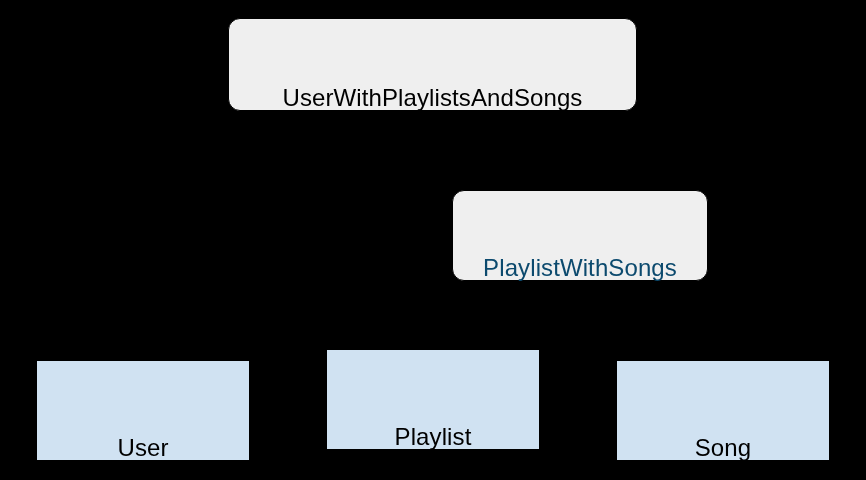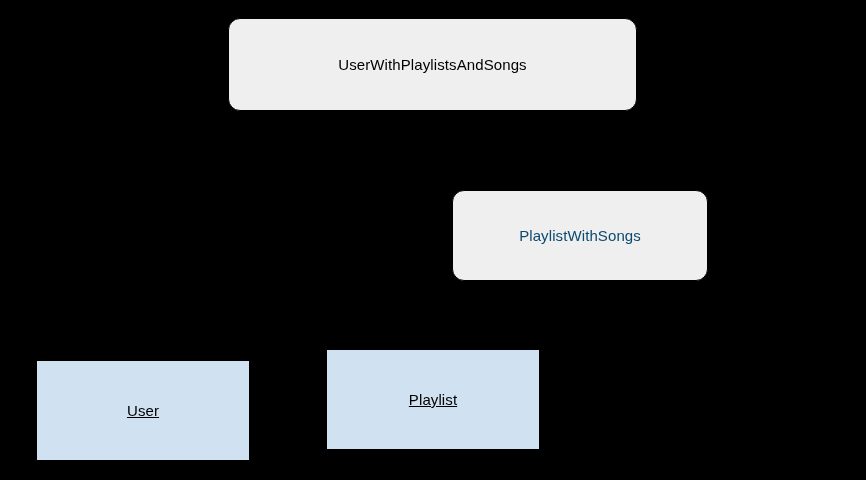--- a/index.html
+++ b/index.html
@@ -13,40 +13,39 @@
   #canvas {
     position: relative;
     width: 866px;
     height: 480px;
     background: #000000;
     overflow: hidden;
   }
   .node {
     position: absolute;
     display: flex;
-    align-items: center;
+    align-items: flex-end;
     justify-content: center;
     box-sizing: border-box;
     color: #000000;
-    font-size: 15px;
+    font-size: 24px;
     line-height: 1;
     letter-spacing: 0.1px;
     white-space: nowrap;
     text-align: center;
   }
   .node-relation {
     background: #efefef;
     border-radius: 12px;
     border: 1px solid #000000;
   }
   .node-entity {
     background: #d0e2f2;
     border-radius: 0;
     border: 1px solid #000000;
-    text-decoration: underline;
   }
   .node-label {
     display: block;
     pointer-events: none;
   }
   
   #edge-layer {
     position: absolute;
     left: 0;
     top: 0;
@@ -76,14 +75,17 @@
   </div>
 
   <div class="node node-entity" style="left: 36px; top: 360px; width: 214px; height: 101px; background: rgb(208, 226, 242); border-color: rgb(0, 0, 0); color: rgb(0, 0, 0); border-radius: 0px;">
     <span class="node-label">User</span>
   </div>
 
   <div class="node node-entity" style="left: 326px; top: 349px; width: 214px; height: 101px; background: rgb(208, 226, 242); border-color: rgb(0, 0, 0); color: rgb(0, 0, 0); border-radius: 0px;">
     <span class="node-label">Playlist</span>
   </div>
 
+  <div class="node node-entity" style="left: 616px; top: 360px; width: 214px; height: 101px; background: rgb(208, 226, 242); border-color: rgb(0, 0, 0); color: rgb(0, 0, 0); border-radius: 0px;">
+    <span class="node-label">Song</span>
+  </div>
 
 </div>
 
 </body></html>

